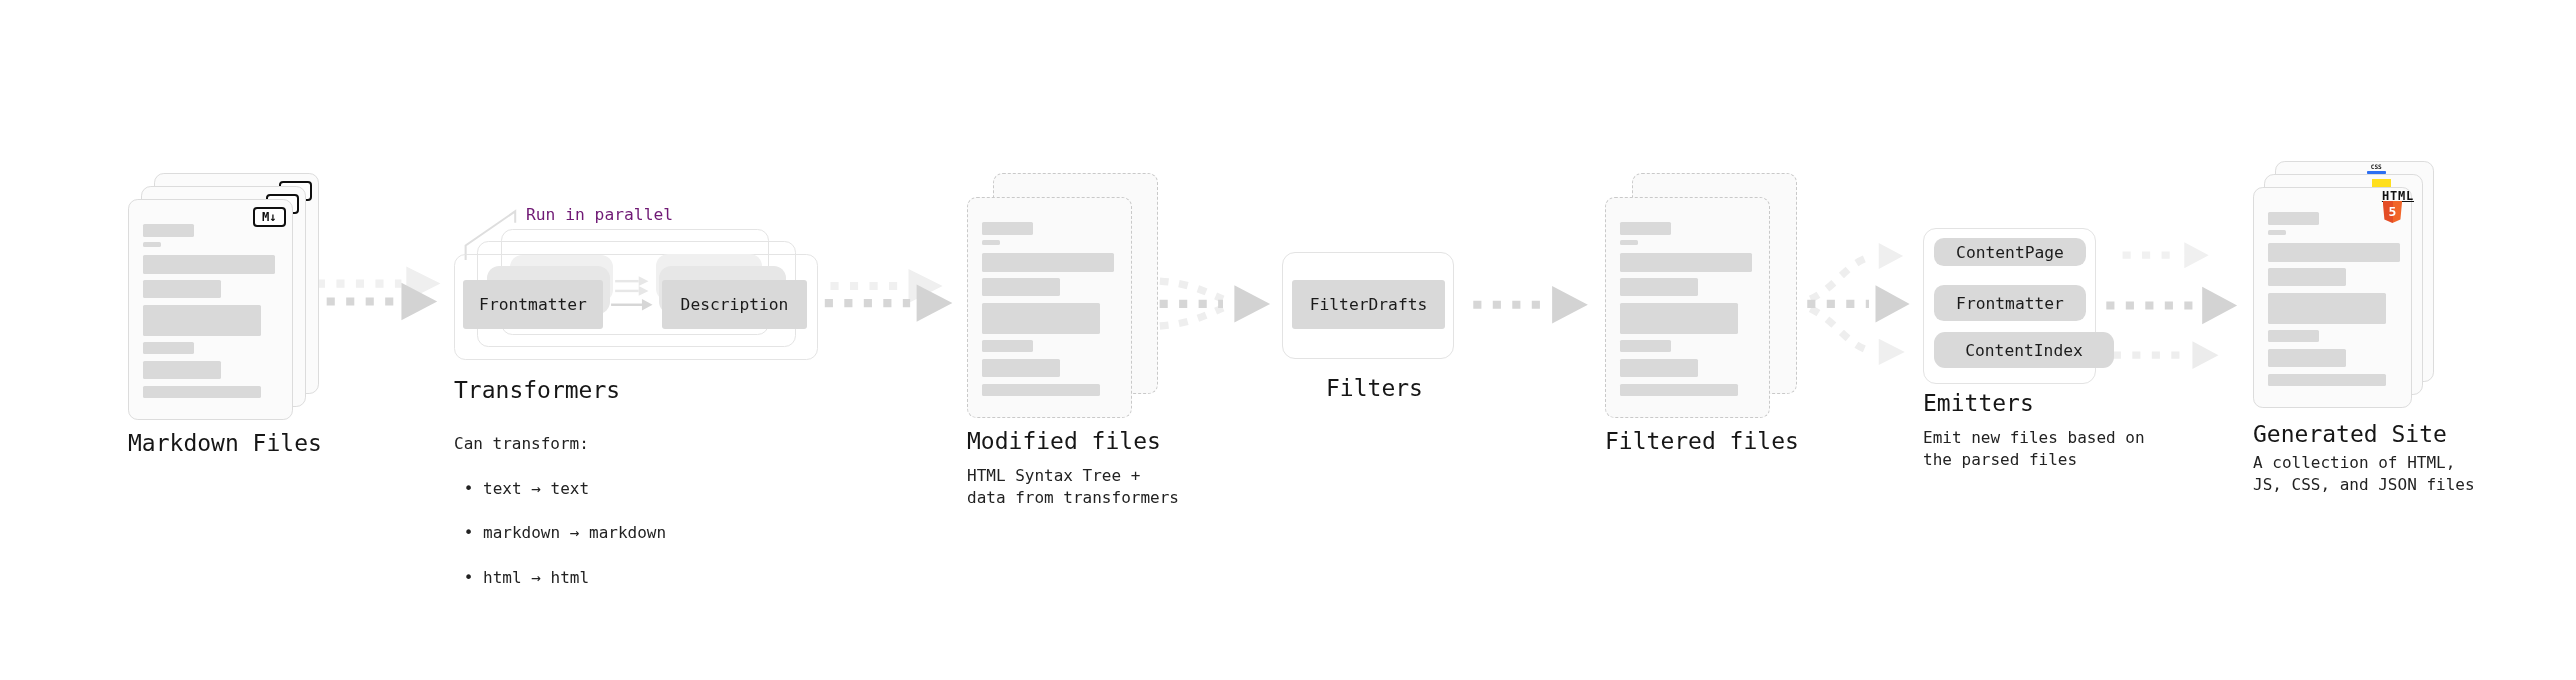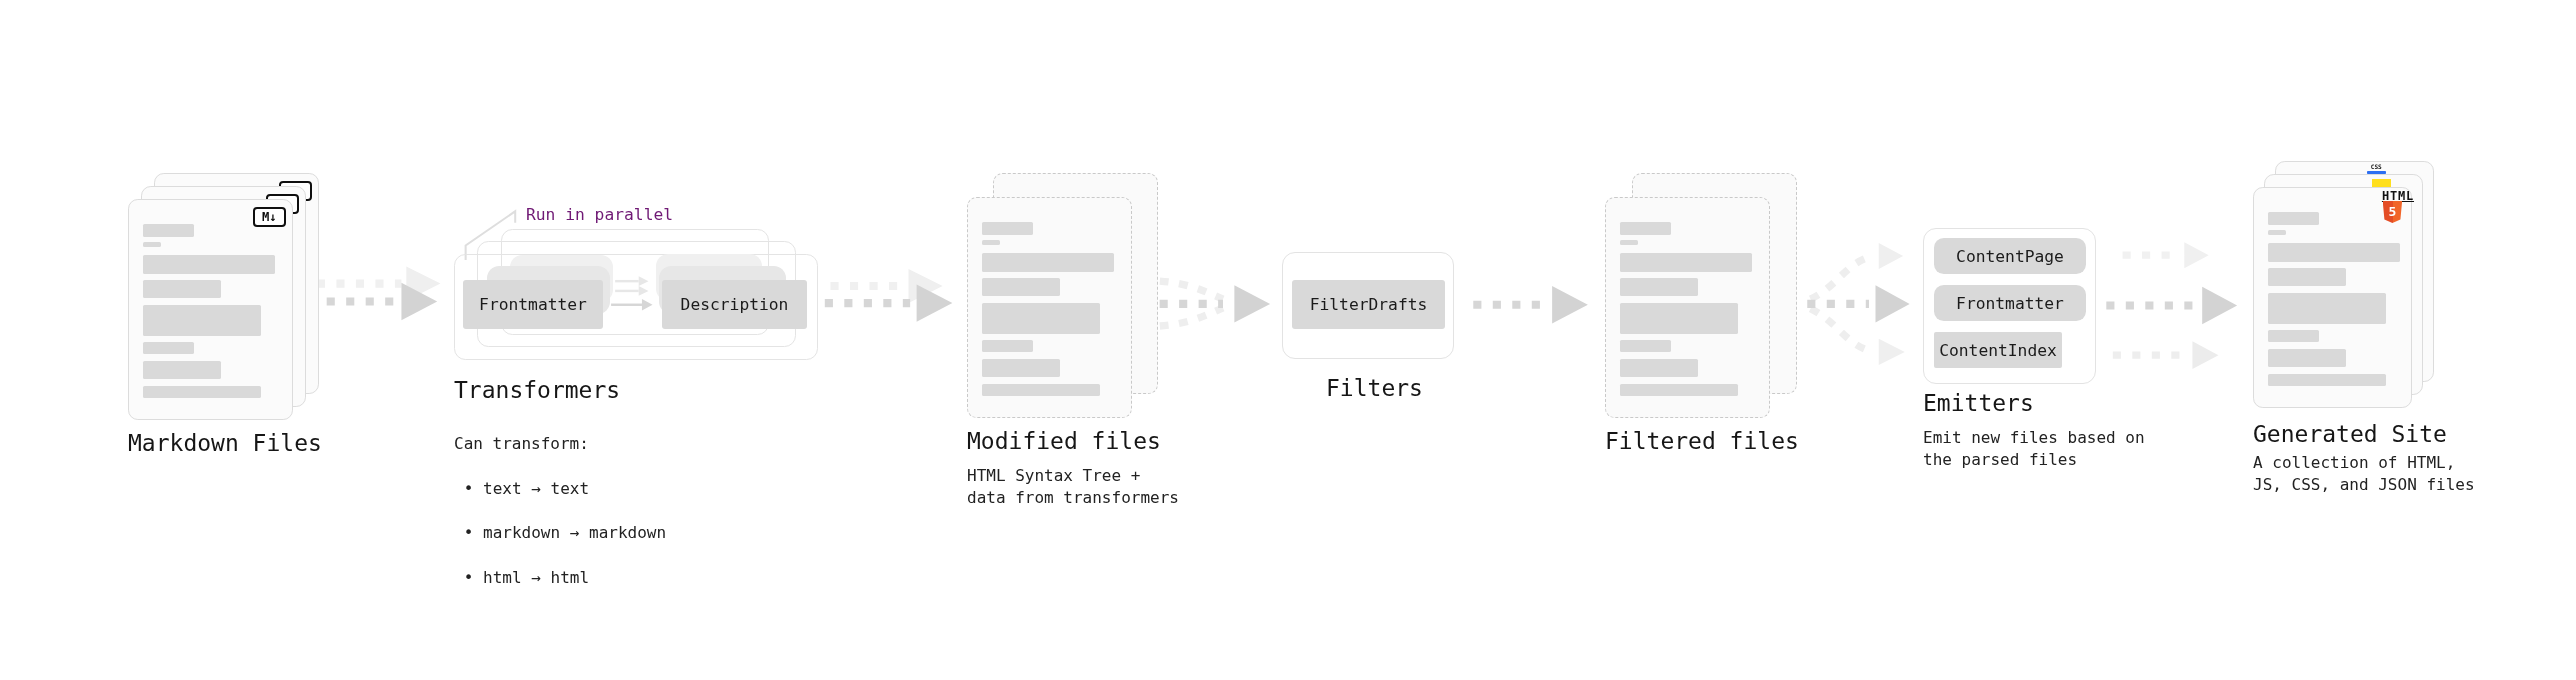--- a/index.html
+++ b/index.html
@@ -205,23 +205,23 @@
     <div class="annotation" style="left:526px; top:205px;">Run in parallel</div>
   </div>
 
   <div>
     <div class="panel" style="left:1282px; top:252px; width:172px; height:107px;"></div>
     <div class="g-btn" style="left:1292px; top:280px; width:153px; height:49px;">FilterDrafts</div>
   </div>
 
   <div>
     <div class="panel" style="left:1923px; top:228px; width:173px; height:156px;"></div>
-    <div class="g-btn" style="left:1934px; top:238px; width:152px; height:36px; border-radius:9.8px;">ContentPage</div>
+    <div class="g-btn" style="left:1934px; top:238px; width:152px; height:28px; border-radius:9.8px;">ContentPage</div>
     <div class="g-btn" style="left:1934px; top:285px; width:152px; height:36px; border-radius:9.8px;">Frontmatter</div>
-    <div class="g-btn" style="left:1934px; top:332px; width:128px; height:36px; border-radius:2px;">ContentIndex</div>
+    <div class="g-btn" style="left:1934px; top:332px; width:180px; height:36px; border-radius:11px;">ContentIndex</div>
   </div>
 
   <div class="node-title" style="left:128px; top:430px;text-align:center;">Markdown Files</div>
 
   <div class="node-title" style="left:454px; top:377px;">Transformers</div>
   <div class="node-sub" style="left:454px; top:411px;">
     <div>Can transform:</div>
     <div style="padding-left:9.8px;">• text → text</div>
     <div style="padding-left:9.8px;">• markdown → markdown</div>
     <div style="padding-left:9.8px;">• html → html</div>

